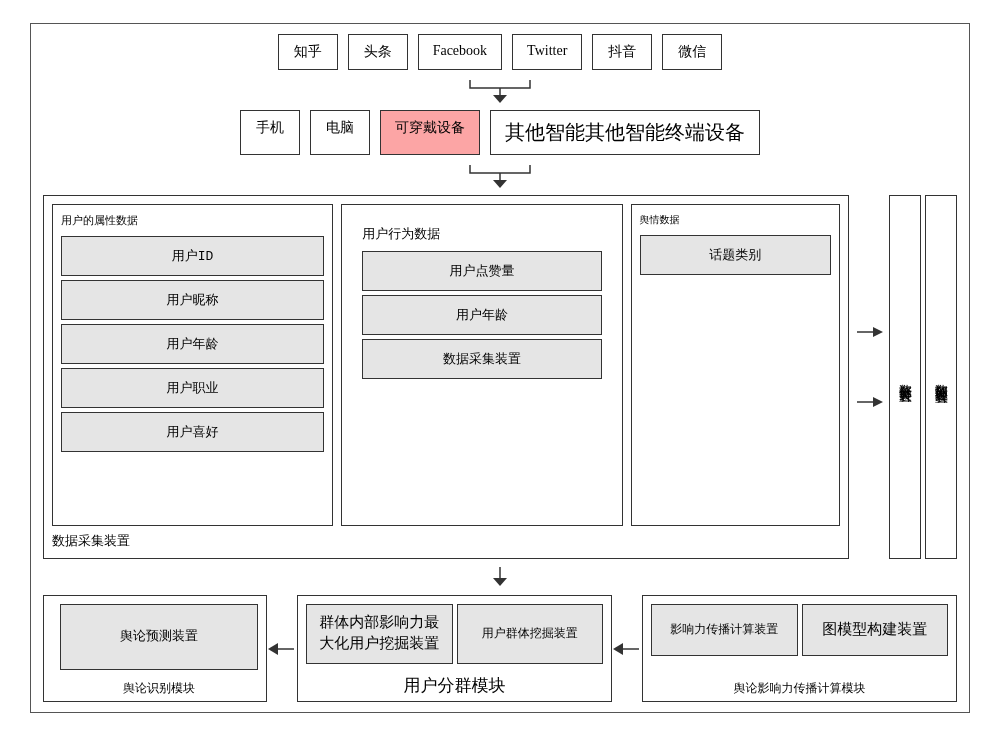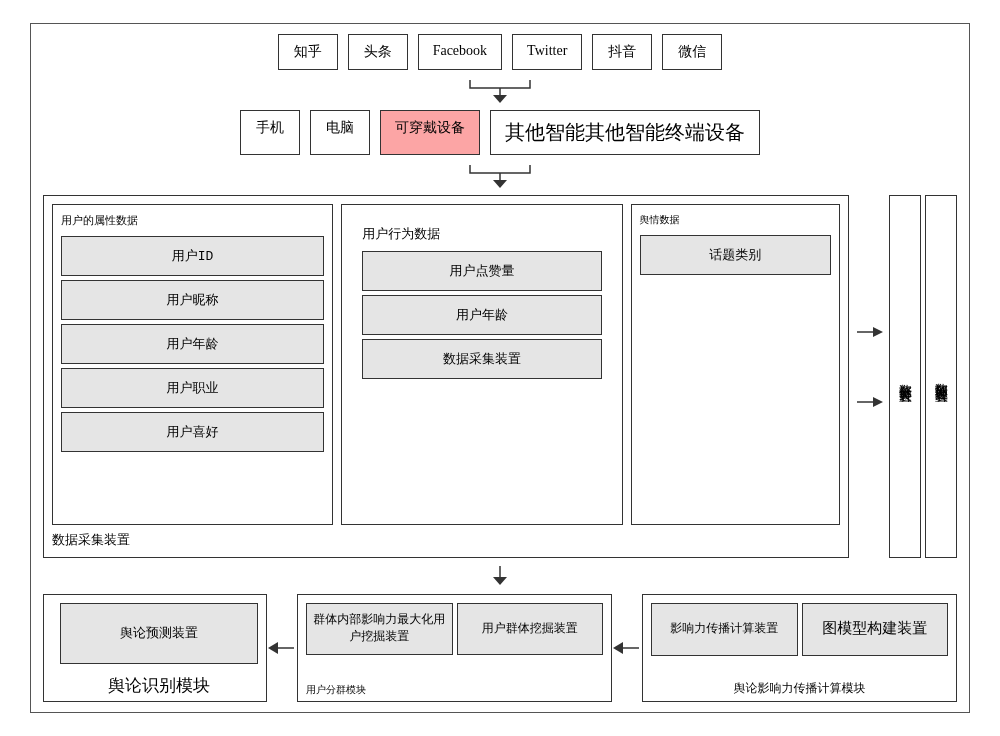--- a/index.html
+++ b/index.html
@@ -153,36 +153,36 @@
       <svg width="30" height="20" viewBox="0 0 30 20">
         <line x1="15" y1="0" x2="15" y2="14" stroke="#333" stroke-width="1.5"></line>
         <polygon points="8,11 22,11 15,19" fill="#333"></polygon>
       </svg>
     </div>
 
     <div style="display:flex; gap:0; align-items:stretch; flex-shrink:0;">
 
       <div style="border:1.5px solid #333; padding:8px 8px 4px 16px; flex:0.8; display:flex; flex-direction:column;">
         <div class="inner-box" style="flex:1; font-size:13px; line-height:1.4; min-height:60px;">舆论预测装置</div>
-        <div style="text-align:center; font-size:17px; margin-top:6px;">舆论识别模块</div>
+        <div style="text-align:center; font-size:12px; margin-top:6px;">舆论识别模块</div>
       </div>
 
       <div style="display:flex; align-items:center; justify-content:center; width:30px; flex-shrink:0;">
         <svg width="28" height="20" viewBox="0 0 28 20">
           <line x1="26" y1="10" x2="8" y2="10" stroke="#333" stroke-width="1.5"></line>
           <polygon points="10,4 0,10 10,16" fill="#333"></polygon>
         </svg>
       </div>
 
       <div style="border:1.5px solid #333; padding:8px 8px 4px 8px; flex:1.2; display:flex; flex-direction:column;">
         <div style="display:flex; gap:4px; flex:1;">
-          <div class="inner-box" style="flex:1; font-size:12px; line-height:1.4;">群体内部影响力最大化用户挖掘装置</div>
+          <div class="inner-box" style="flex:1; font-size:15px; line-height:1.4;">群体内部影响力最大化用户挖掘装置</div>
           <div class="inner-box" style="flex:1; font-size:12px; line-height:1.4;">用户群体挖掘装置</div>
         </div>
-        <div style="font-size:10px; margin-top:24px;">用户分群模块</div>
+        <div style="text-align:center; font-size:17px; margin-top:6px;">用户分群模块</div>
       </div>
 
       <div style="display:flex; align-items:center; justify-content:center; width:30px; flex-shrink:0;">
         <svg width="28" height="20" viewBox="0 0 28 20">
           <line x1="26" y1="10" x2="8" y2="10" stroke="#333" stroke-width="1.5"></line>
           <polygon points="10,4 0,10 10,16" fill="#333"></polygon>
         </svg>
       </div>
 
       <div style="border:1.5px solid #333; padding:8px 8px 4px 8px; flex:1.2; display:flex; flex-direction:column;">

